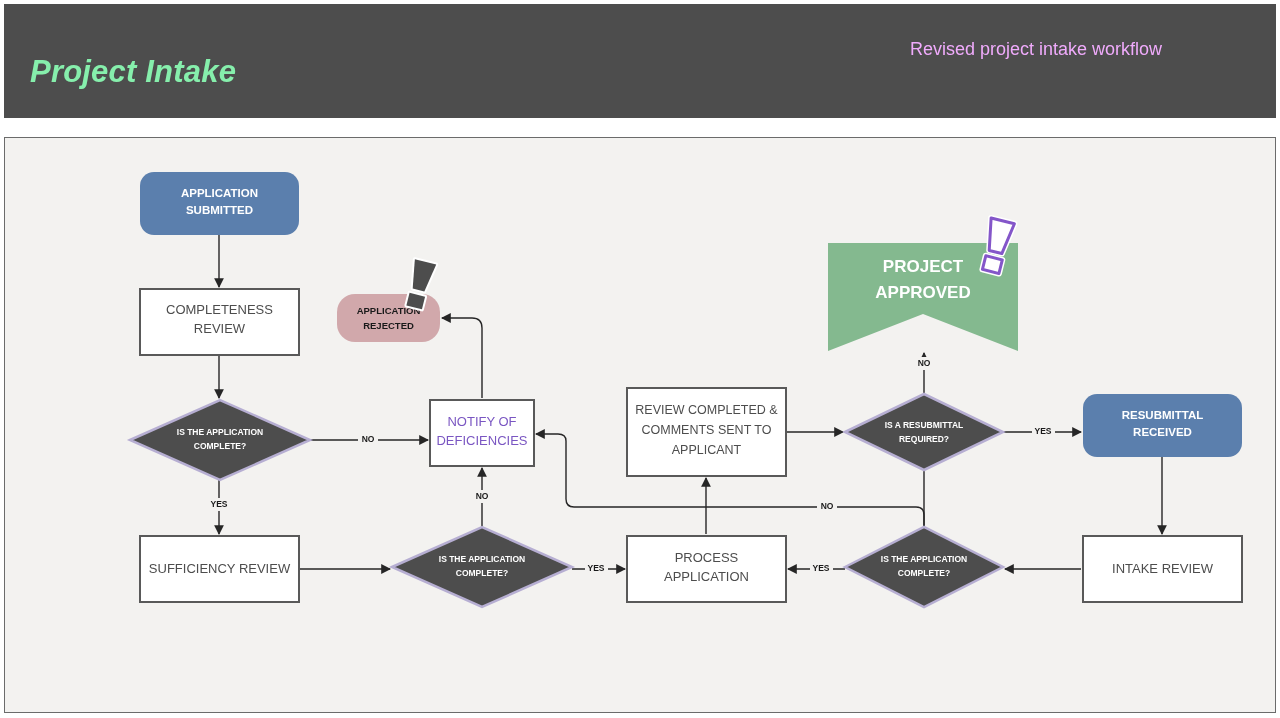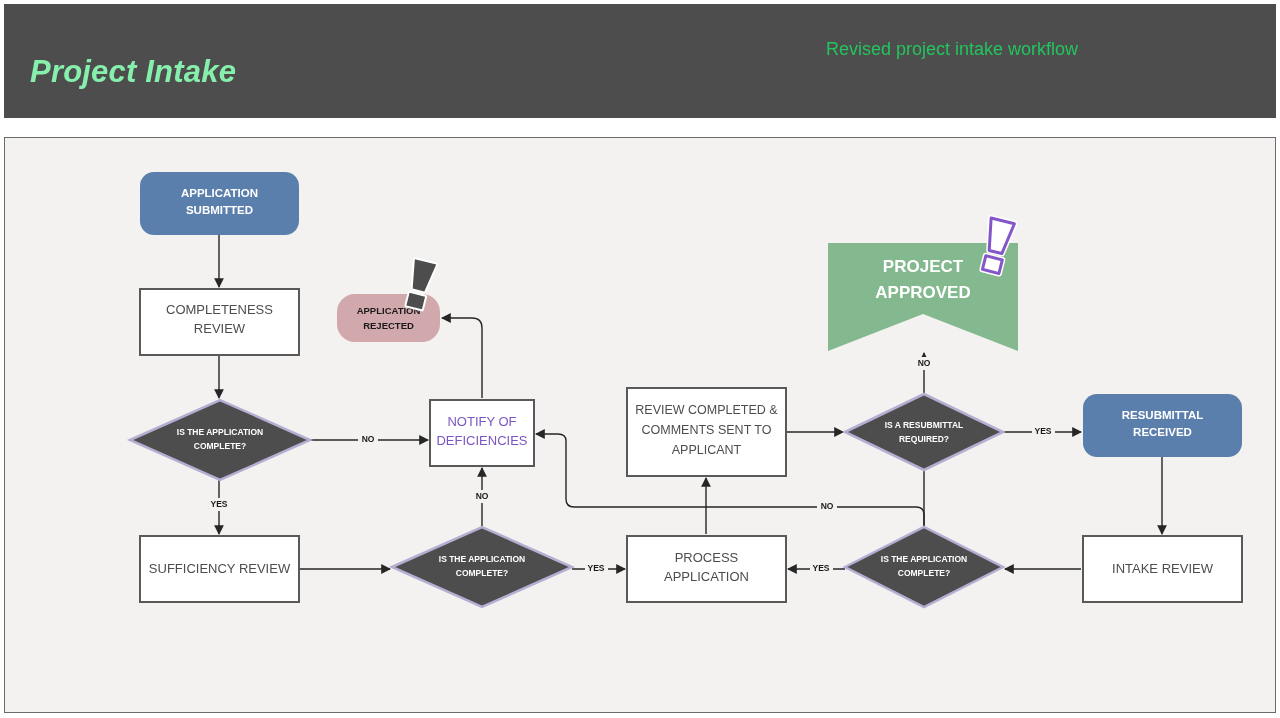--- a/index.html
+++ b/index.html
@@ -40,22 +40,22 @@
     font-weight: bold;
     letter-spacing: 0.2px;
     white-space: nowrap;
     font-style: italic;
   }
   #header-subtitle {
     position: absolute;
     right: 30px;
     top: 33px;
     width: 420px;
-    text-align: left;
-    color: #22c55e;
+    text-align: center;
+    color: #f0abfc;
     font-size: 18px;
     line-height: 25px;
     font-weight: normal;
   }
   #header-subtitle .sub-line { display: block; }
 
   
   #canvas {
     position: absolute;
     left: 4px;

